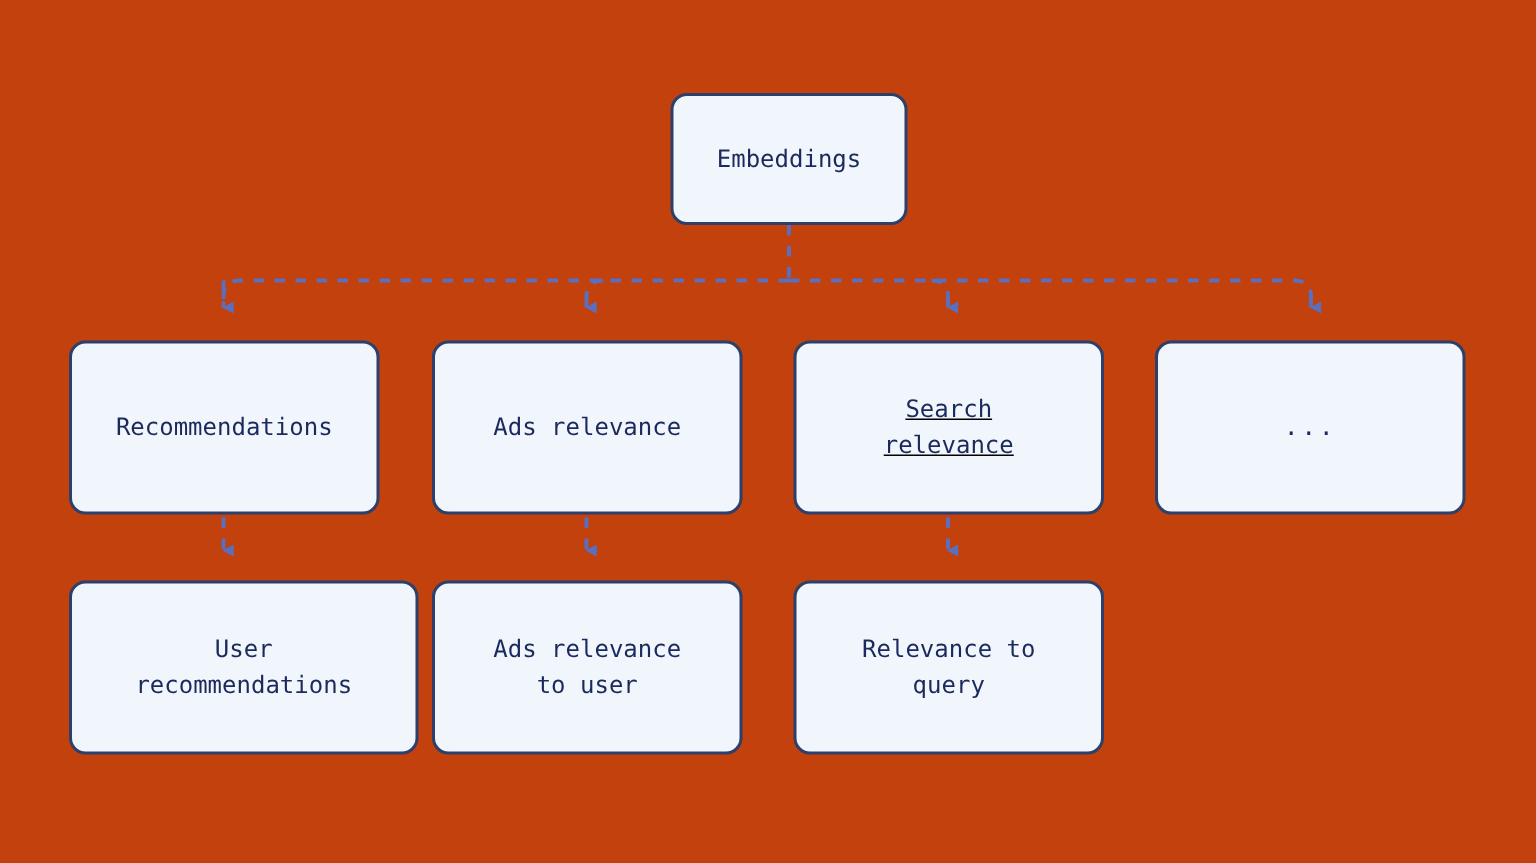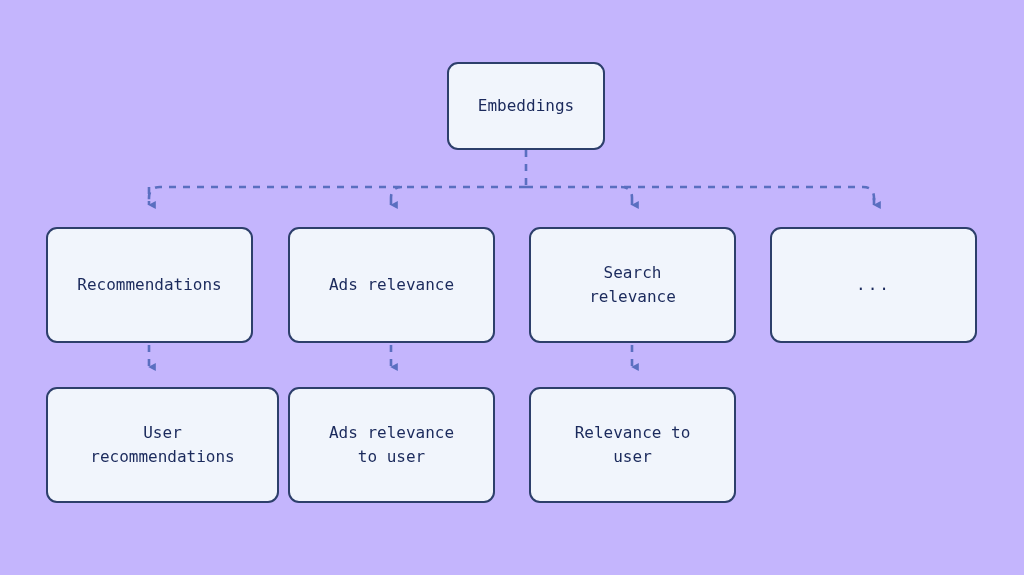--- a/index.html
+++ b/index.html
@@ -4,21 +4,21 @@
 <style>
   html, body {
     margin: 0;
     padding: 0;
     background: #ffffff;
   }
   #canvas {
     position: relative;
     width: 1024px;
     height: 575px;
-    background: #c4b5fd;
+    background: #c2410c;
     overflow: hidden;
     font-family: "DejaVu Sans Mono", "Liberation Mono", monospace;
   }
   #connectors {
     position: absolute;
     left: 0;
     top: 0;
     width: 1024px;
     height: 575px;
     pointer-events: none;
@@ -81,37 +81,37 @@
   </div>
 
   <div class="node" style="left:46px; top:227px; width:207px; height:116px;">
     <span class="node-label">Recommendations</span>
   </div>
 
   <div class="node" style="left:288px; top:227px; width:207px; height:116px;">
     <span class="node-label">Ads relevance</span>
   </div>
 
-  <div class="node" style="left:529px; top:227px; width:207px; height:116px;">
+  <div class="node" style="left:529px; top:227px; width:207px; height:116px;text-decoration:underline;">
     <span class="node-label">Search
 relevance</span>
   </div>
 
   <div class="node" style="left:770px; top:227px; width:207px; height:116px;">
     <span class="node-label ellipsis">...</span>
   </div>
 
   <div class="node" style="left:46px; top:387px; width:233px; height:116px;">
     <span class="node-label">User
 recommendations</span>
   </div>
 
   <div class="node" style="left:288px; top:387px; width:207px; height:116px;">
     <span class="node-label">Ads relevance
 to user</span>
   </div>
 
   <div class="node" style="left:529px; top:387px; width:207px; height:116px;">
     <span class="node-label">Relevance to
-user</span>
+query</span>
   </div>
 
 </div>
 
 </body></html>

